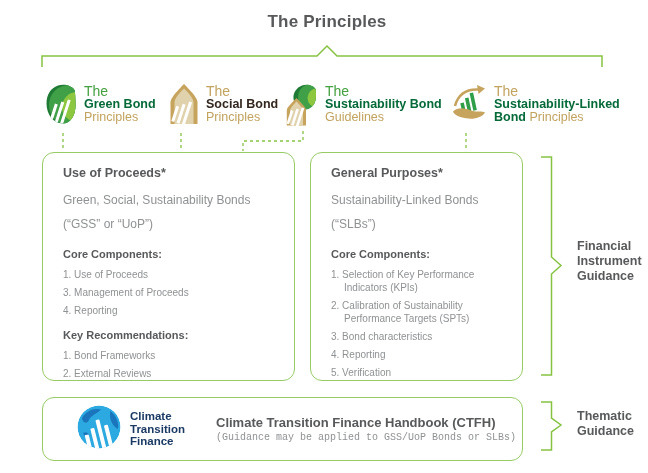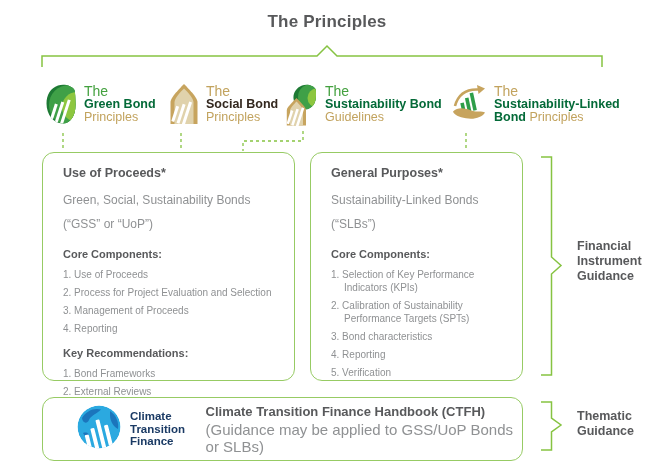--- a/index.html
+++ b/index.html
@@ -47,21 +47,21 @@
     position:absolute; left:42px; top:397px; width:481px; height:64px;
     border:1.5px solid #97CB64; border-radius:12px; box-sizing:border-box;
     display:flex; align-items:center; padding-left:34px; background:#fff;
   }
   .ctf-logo-text {
     margin-left:9px; width:72px; font-size:11.5px; font-weight:bold;
     line-height:12.5px; color:#1A3A64; white-space:pre-line;
   }
   .handbook { margin-left:14px; }
   .handbook .hb-title { font-size:13px; font-weight:bold; color:#58595B; }
-  .handbook .hb-sub   { font-size:15px; color:#8F9193; margin-top:2px; }
+  .handbook .hb-sub   { font-size:10px; color:#8F9193; margin-top:2px;font-family:Liberation Mono, monospace; }
 </style>
 </head>
 <body>
 
 <div class="canvas">
 
   <div class="title">The Principles</div>
 
   <svg class="overlay" width="648" height="473">
     <g stroke="#86C342" stroke-width="1.5" fill="none">
@@ -180,21 +180,20 @@
     </span>
   </div>
 
   <div class="box nowrap-items" style="left:42px; top:152px; width:253px; height:229px;">
     <div class="bx-title">Use of Proceeds*</div>
     <div class="bx-sub" style="white-space:pre-line;">Green, Social, Sustainability Bonds
 (“GSS” or “UoP”)</div>
     <div class="bx-h4">Core Components:</div>
     <ul>
       <li>1. Use of Proceeds</li>
-      <li>2. Process for Project Evaluation and Selection</li>
       <li>3. Management of Proceeds</li>
       <li>4. Reporting</li>
     </ul>
     <div class="bx-h4">Key Recommendations:</div>
     <ul>
       <li>1. Bond Frameworks</li>
       <li>2. External Reviews</li>
     </ul>
   </div>
 

